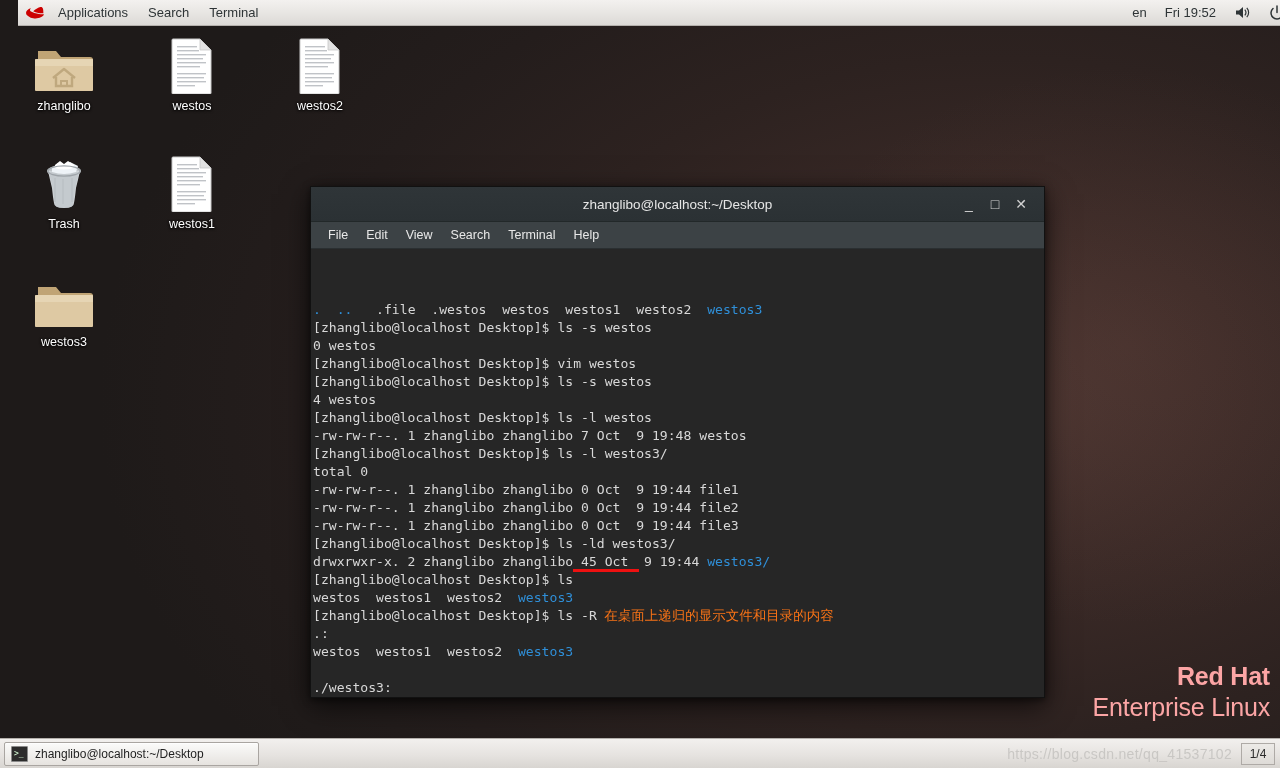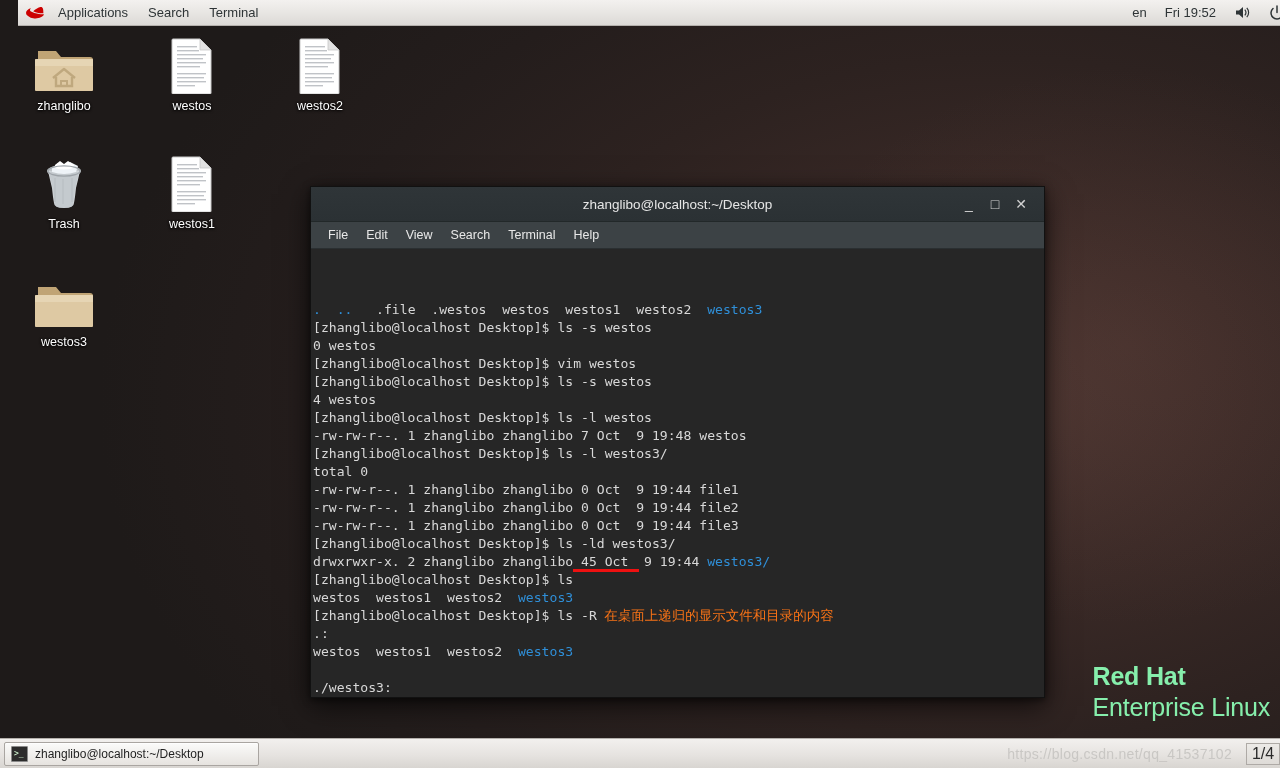--- a/index.html
+++ b/index.html
@@ -47,22 +47,22 @@
     margin-top:5px; font-size:12.5px; color:#ffffff;
     text-shadow:0 1px 3px rgba(0,0,0,.95), 0 0 2px rgba(0,0,0,.9);
     line-height:1.15; max-width:104px; word-break:break-word;
   }
 
   
   .folder-svg, .doc-svg, .trash-svg { display:block; }
 
   
   #rhel-brand {
-    position:absolute; right:10px; bottom:48px; 
-    color:#86efac; z-index:5; line-height:1;
+    position:absolute; right:10px; bottom:48px; text-align:right;
+    color:#fca5a5; z-index:5; line-height:1;
   }
   #rhel-brand .l1 { font-size:25px; font-weight:bold; letter-spacing:-.2px; }
   #rhel-brand .l2 { font-size:25px; font-weight:normal; margin-top:6px; letter-spacing:-.2px; }
 
   
   #terminal-window {
     position:absolute; left:310px; top:186px; width:735px; height:512px;
     z-index:20;
     box-shadow:0 8px 26px rgba(0,0,0,.65), 0 2px 7px rgba(0,0,0,.5);
     display:flex; flex-direction:column;
@@ -145,24 +145,24 @@
     color:#d9ffd9; font-family:"DejaVu Sans Mono",monospace; font-size:8px; line-height:14px;
   }
   #task-label { white-space:nowrap; overflow:hidden; text-overflow:ellipsis; }
 
   #csdn-watermark {
     position:absolute; right:48px; bottom:6px;
     font-size:14px; color:#c9c7c4; letter-spacing:.3px;
     user-select:none; white-space:nowrap;
   }
   #workspace-switcher {
-    margin-left:auto; height:22px; min-width:34px;
+    margin-left:auto; margin-right:5px; height:22px; min-width:34px;
     background:linear-gradient(to bottom,#eceae7,#dedbd7);
     border:1px solid #aeaaa6; display:flex; align-items:center; justify-content:center;
-    font-size:16px; color:#2b2b2b; cursor:default; z-index:2;
+    font-size:12px; color:#2b2b2b; cursor:default; z-index:2;
   }
 </style>
 </head>
 <body>
 
 <div id="desktop"></div>
 
 <div id="rhel-brand">
   <div class="l1">Red Hat</div>
   <div class="l2">Enterprise Linux</div>

